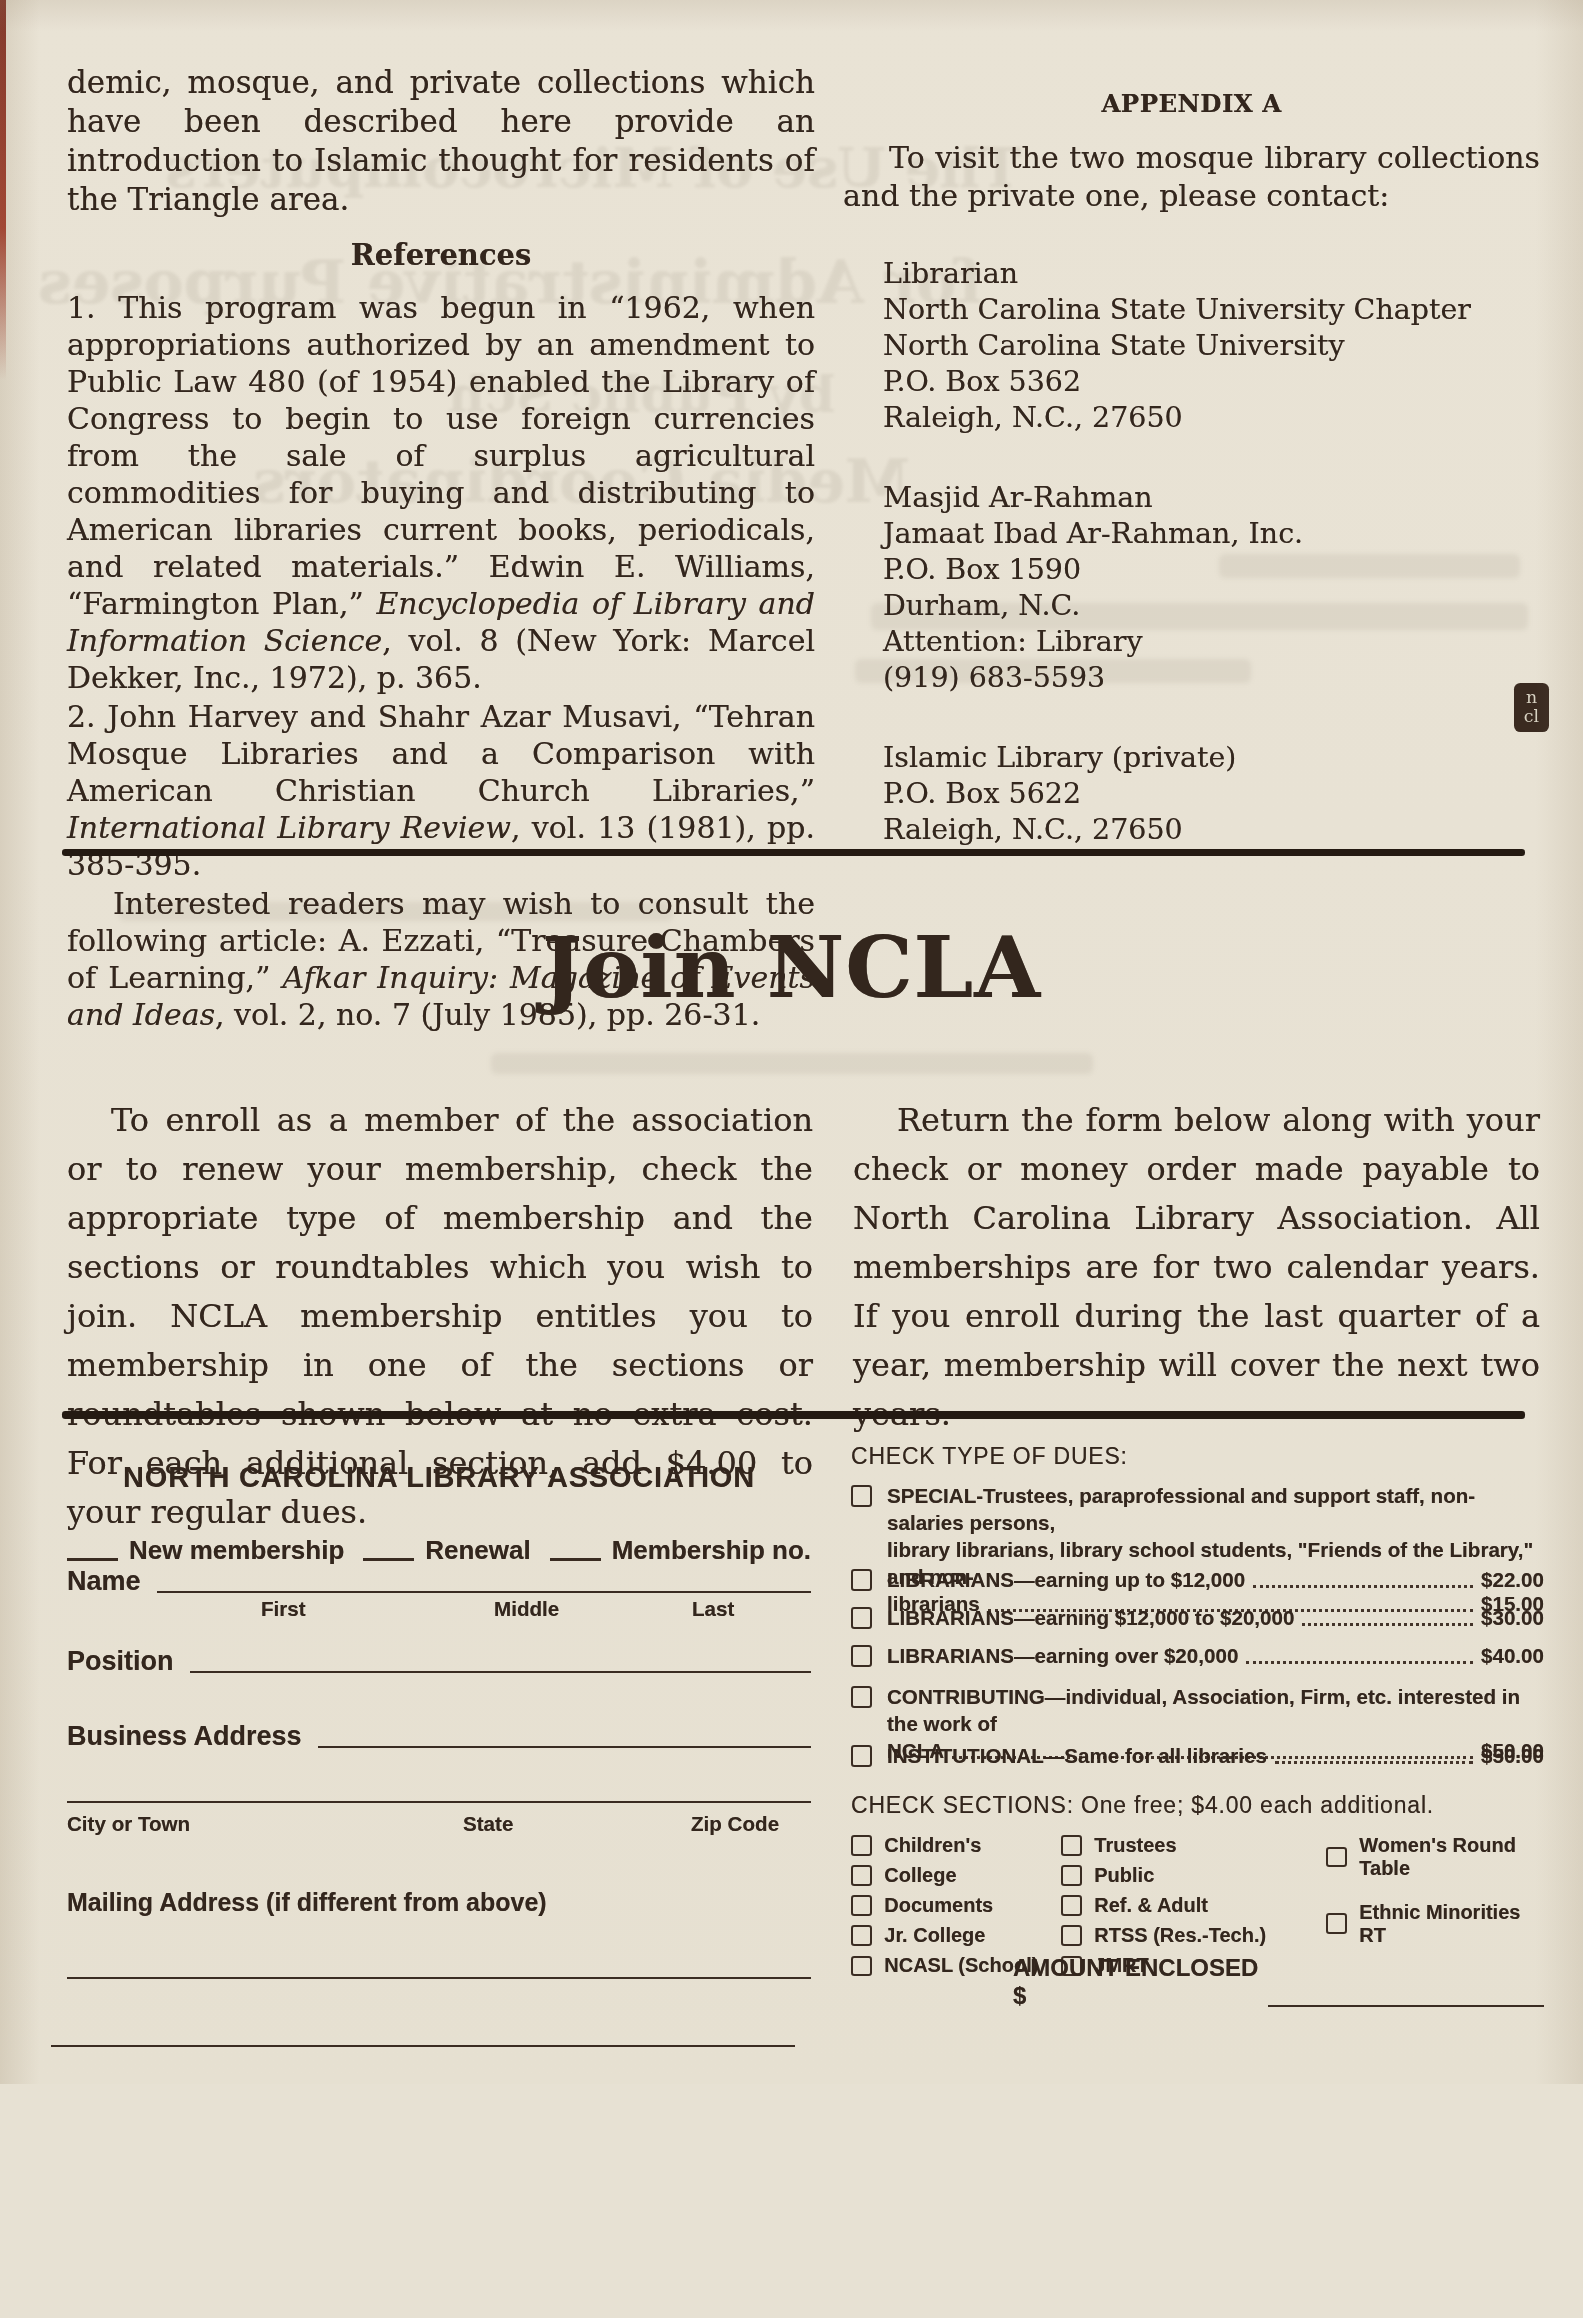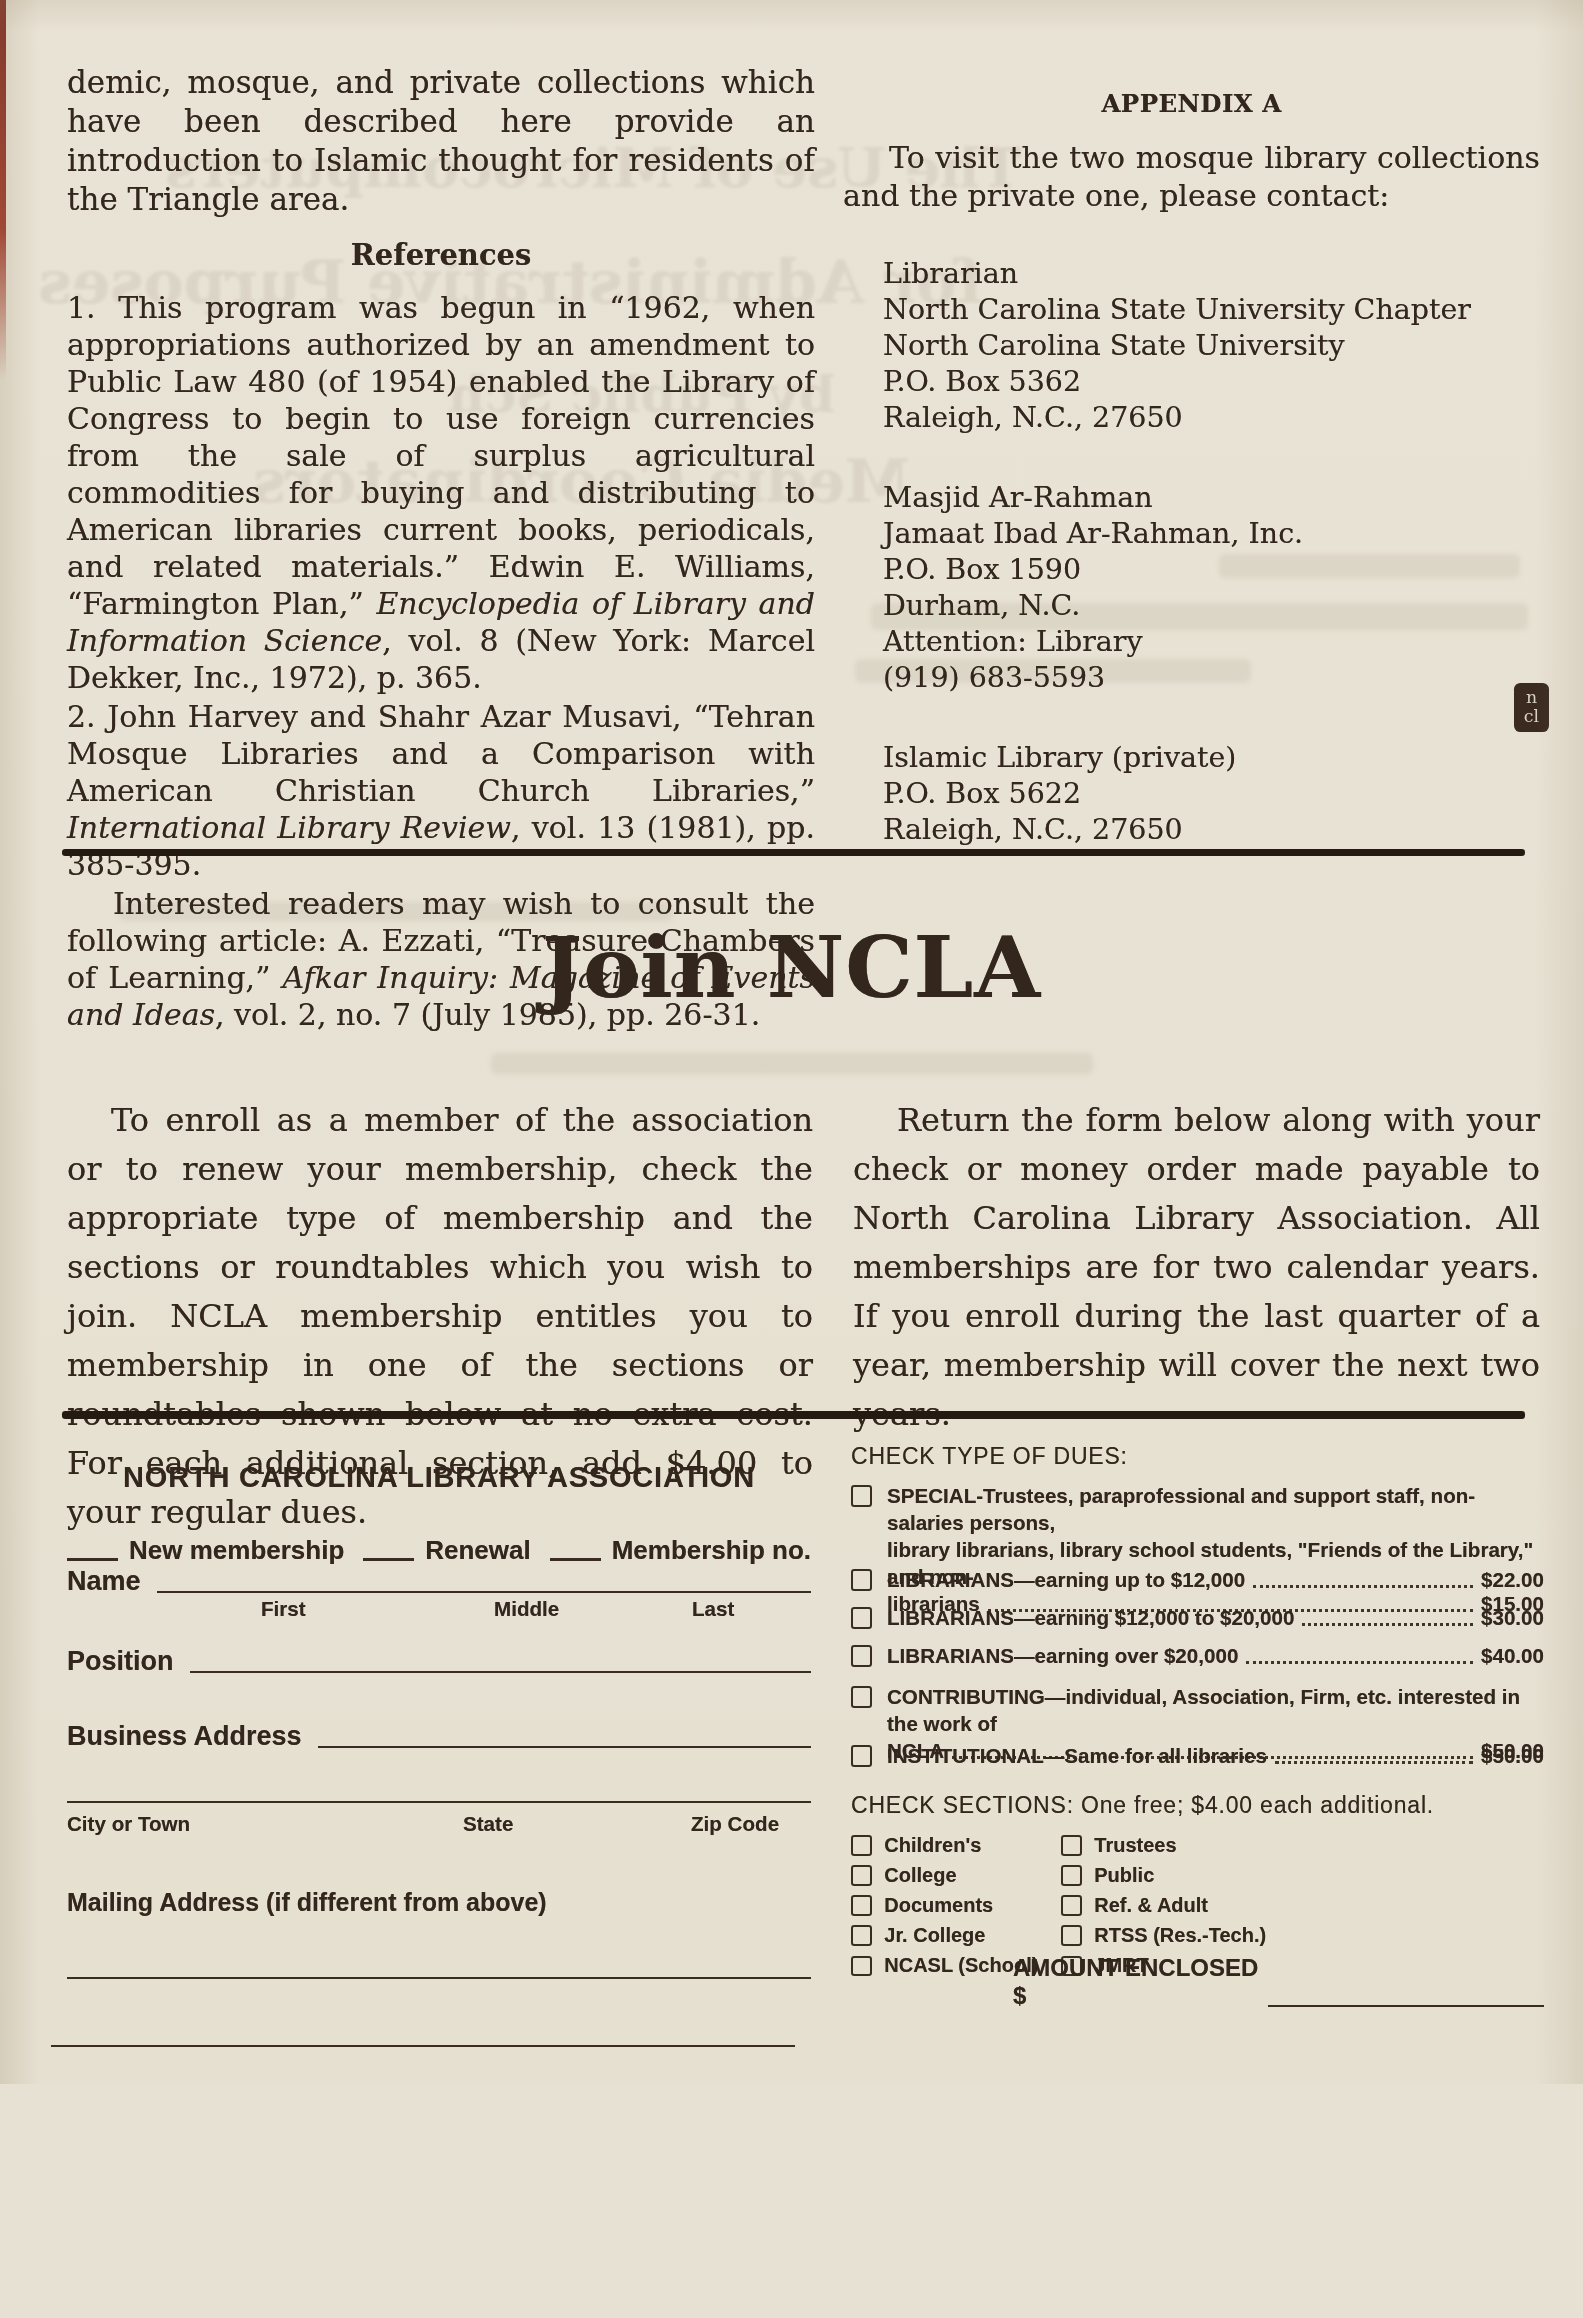--- a/index.html
+++ b/index.html
@@ -265,20 +265,30 @@
       <div class="srow">
           <span class="cb2"></span>
           <span>RTSS (Res.-Tech.)</span>
         </div>
       <div class="srow">
           <span class="cb2"></span>
           <span>JMRT</span>
         </div>
     </div>
 
+    <div class="sect-col" style="left:475px;top:393px;">
+      <div class="srow" style="margin-bottom:20.6px;">
+          <span class="cb2"></span>
+          <span>Women's Round Table</span>
+        </div>
+      <div class="srow">
+          <span class="cb2"></span>
+          <span>Ethnic Minorities RT</span>
+        </div>
+    </div>
 
     <div class="amount" style="left:162px;top:513px;">
       <span>AMOUNT ENCLOSED $</span>
       <span class="aline"></span>
     </div>
   </section>
 
   <div class="rule" style="top:2110px;left:47px;width:1488px;height:8.7px;"></div>
 
   <p class="mailto">

